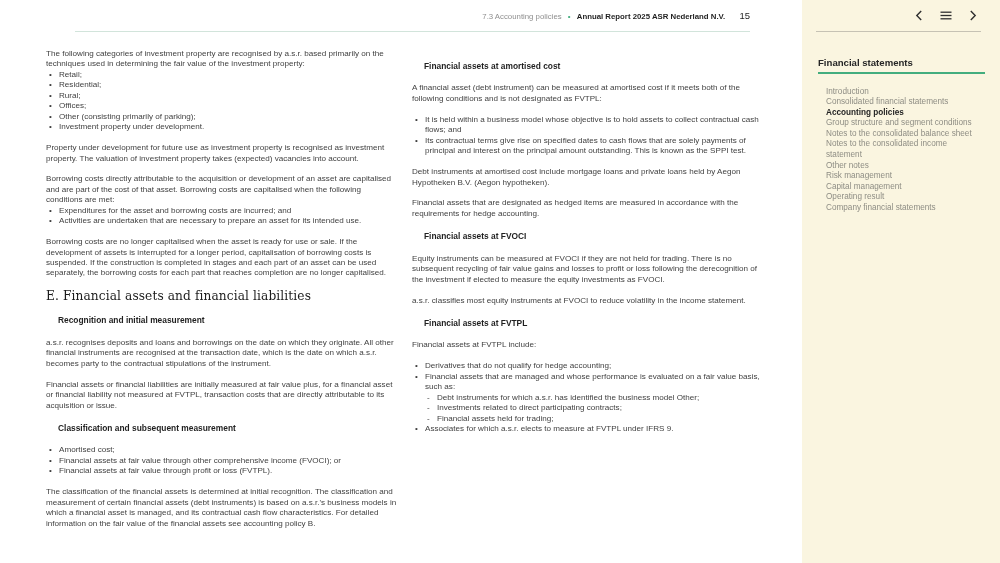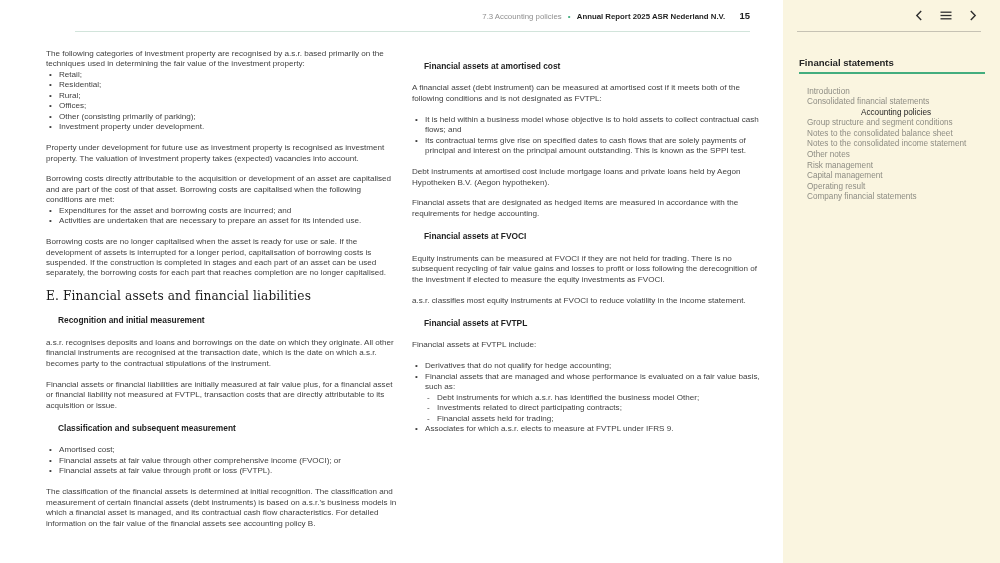--- a/index.html
+++ b/index.html
@@ -4,49 +4,49 @@
 <style>
   html,body{margin:0;padding:0;}
   body{font-family:"Liberation Sans",sans-serif;background:#ffffff;}
   .page{position:relative;width:1000px;height:563px;background:#ffffff;overflow:hidden;}
 
   
   .doc-header{position:absolute;top:10px;right:250px;font-size:7.8px;color:#8a8a8a;white-space:nowrap;}
   .doc-header .crumb{color:#8f8f8f;}
   .doc-header .sep{color:#43ad7e;margin:0 4px;font-size:8px;}
   .doc-header .title{color:#1f1f1f;font-weight:bold;}
-  .doc-header .pagenum{color:#1f1f1f;font-weight:bold;font-size:9.5px;margin-left:12px;}
+  .doc-header .pagenum{color:#1f1f1f;font-weight:normal;font-size:9.5px;margin-left:12px;}
   .header-divider{position:absolute;top:31px;left:75px;width:675px;height:1px;background:#d2e4db;}
 
   
   .col{position:absolute;top:49px;width:352px;font-size:8.1px;line-height:10.45px;color:#3f3f3f;}
   .col-left{left:46px;}
   .col-right{left:412px;}
   .col p{margin:0 0 10.45px 0;}
   .col p.no-gap{margin-bottom:0;}
   .col h3{font-size:8.4px;line-height:10.45px;margin:12px;font-weight:bold;color:#1f1f1f;}
   .col h2.section{font-family:"DejaVu Serif",serif;font-size:12.2px;line-height:14px;margin:0;font-weight:normal;color:#1c1c1c;letter-spacing:0.1px;}
   .col ul{list-style:none;margin:0 0 10.45px 0;padding:0;}
   .col ul li{position:relative;padding-left:13px;}
   .col ul li::before{content:"\2022";position:absolute;left:3px;top:0;}
   .col ul ul{margin:0;}
   .col ul ul li{padding-left:12px;}
   .col ul ul li::before{content:"-";left:2px;}
 
   
-  .sidebar{position:absolute;top:0;right:0;width:217px;height:563px;background:#faf5e0;}
+  .sidebar{position:absolute;top:0;right:0;width:198px;height:563px;background:#faf5e0;}
   .nav-icons{position:absolute;top:7px;right:21px;display:flex;align-items:center;gap:13px;}
   .nav-btn{background:none;border:none;padding:2px;margin:0;cursor:pointer;display:flex;align-items:center;}
   .sidebar-divider{position:absolute;top:31px;left:14px;right:19px;height:1px;background:#c6c2b4;}
   .sidebar-inner{position:absolute;top:57px;left:16px;right:15px;}
   .sidebar-title{font-size:9.6px;font-weight:bold;color:#262626;margin:0;}
   .sidebar-underline{height:1.5px;background:#43ad7e;margin-top:4px;margin-bottom:13px;}
   .sidebar-list{list-style:none;margin:0;padding:0 0 0 8px;font-size:8.2px;line-height:10.6px;color:#8e8d84;}
   .sidebar-list li{cursor:pointer;}
-  .sidebar-list li.active{font-weight:normal;color:#1f1f1f;text-align:center;}
+  .sidebar-list li.active{font-weight:bold;color:#1f1f1f;}
 </style>
 </head>
 <body>
 
 <div class="page">
 
   <div class="doc-header">
     <span class="crumb">7.3 Accounting policies</span>
     <span class="sep">•</span>
     <span class="title">Annual Report 2025 ASR Nederland N.V.</span>

